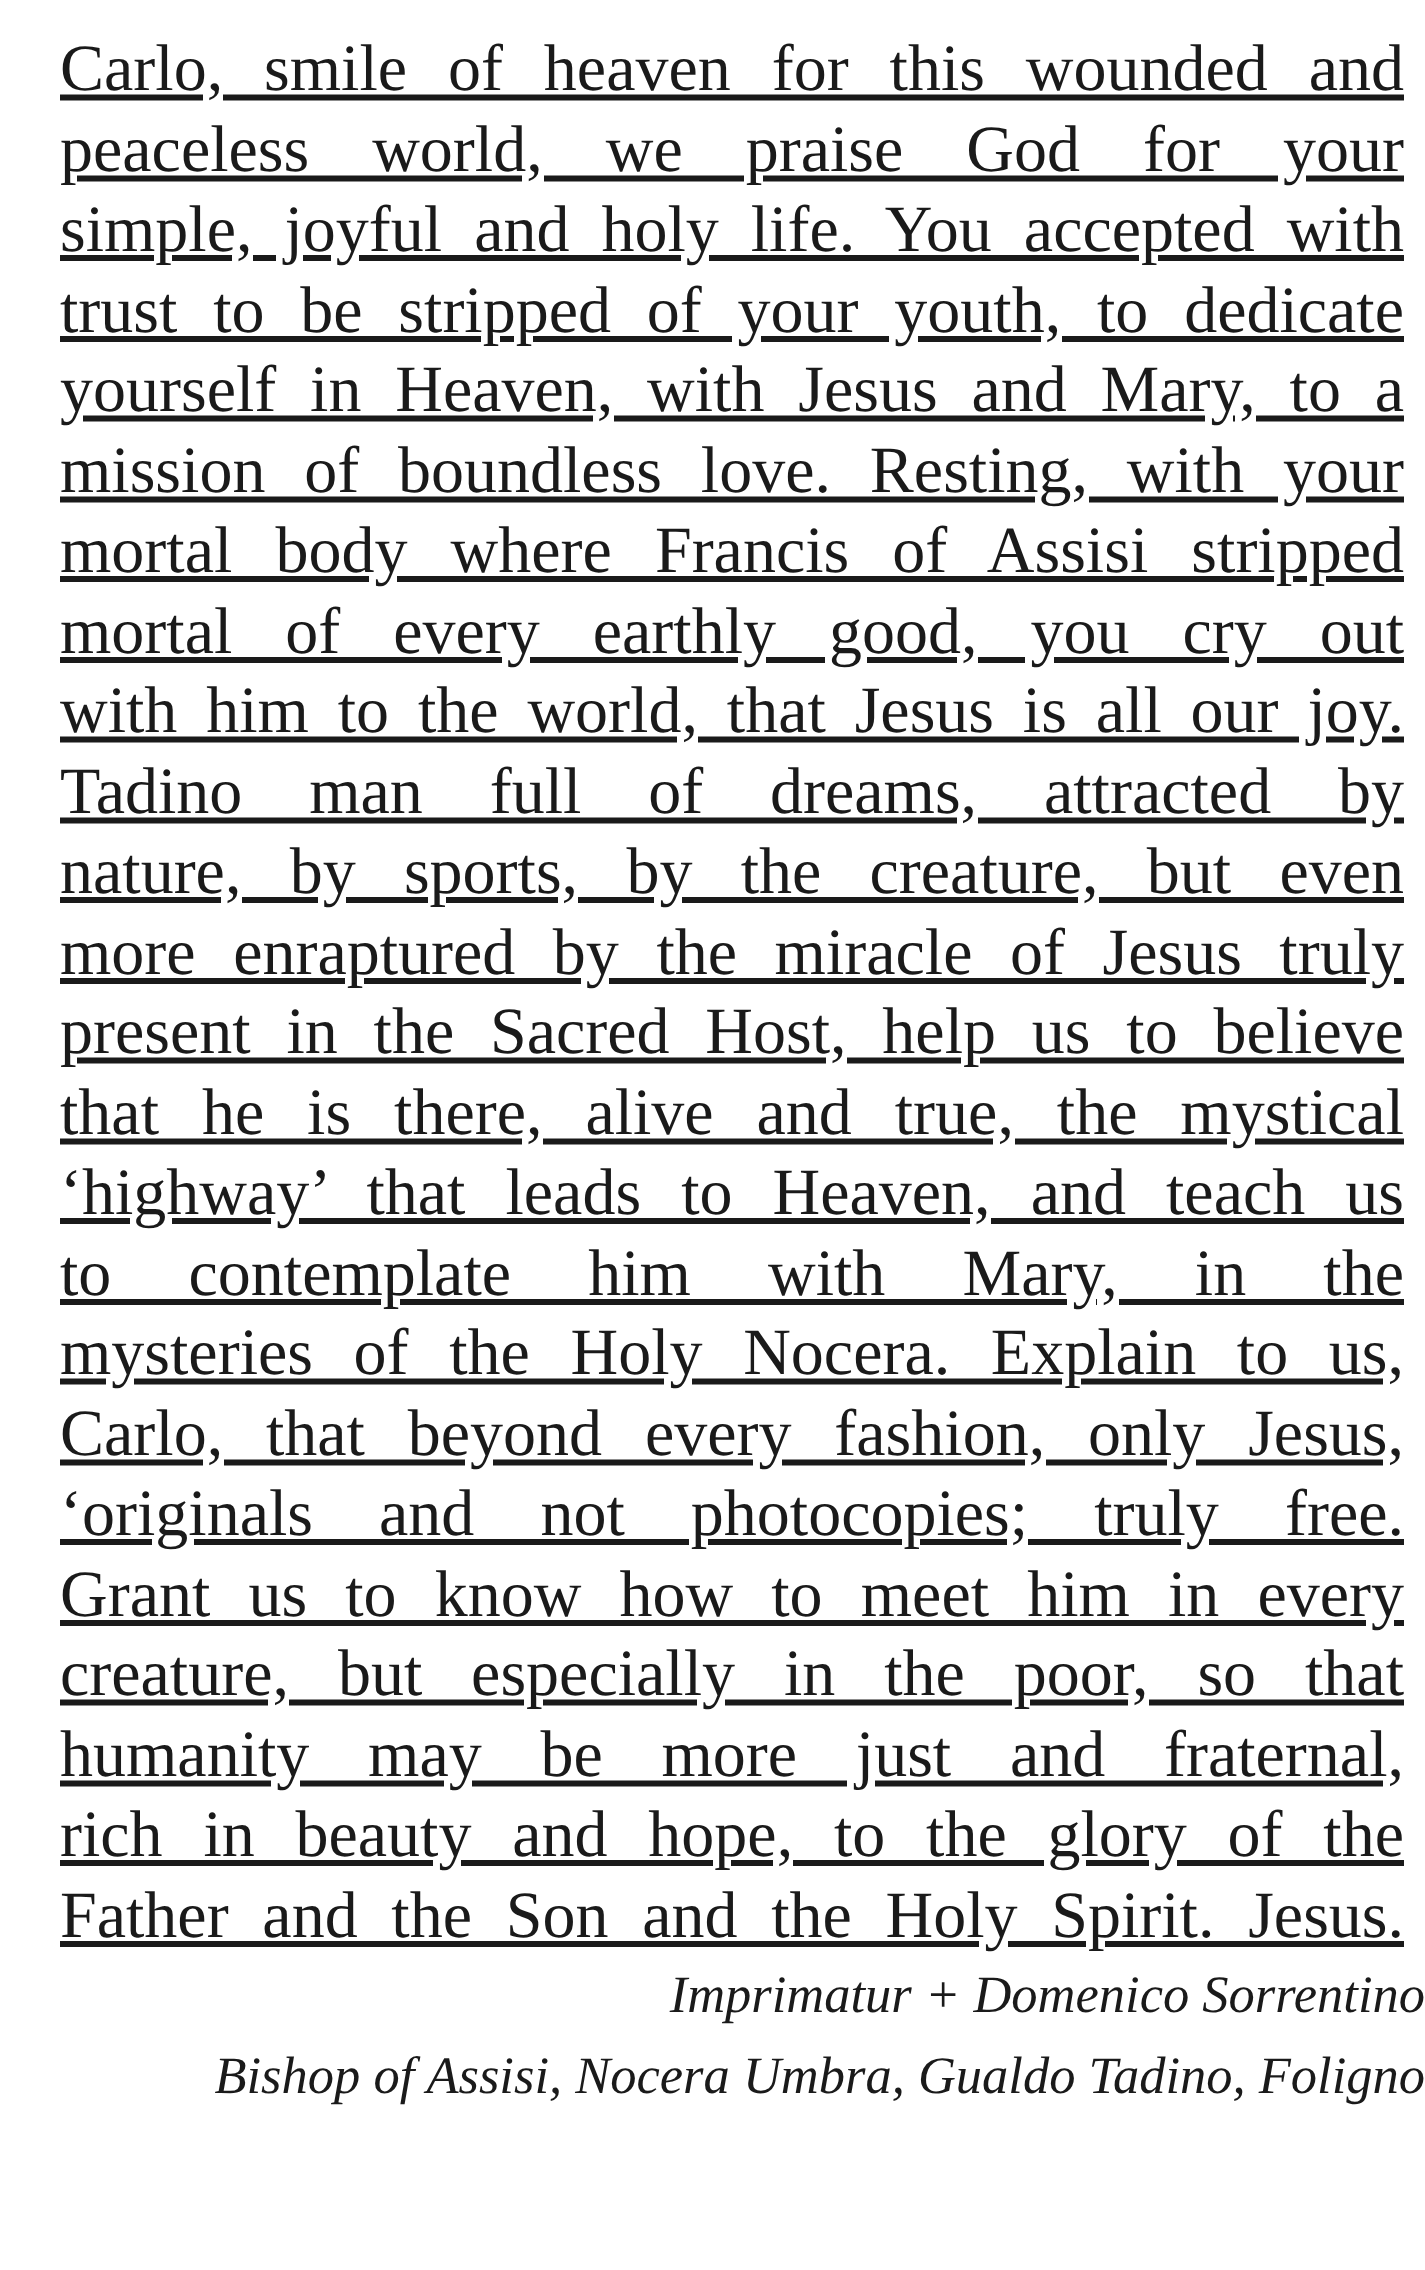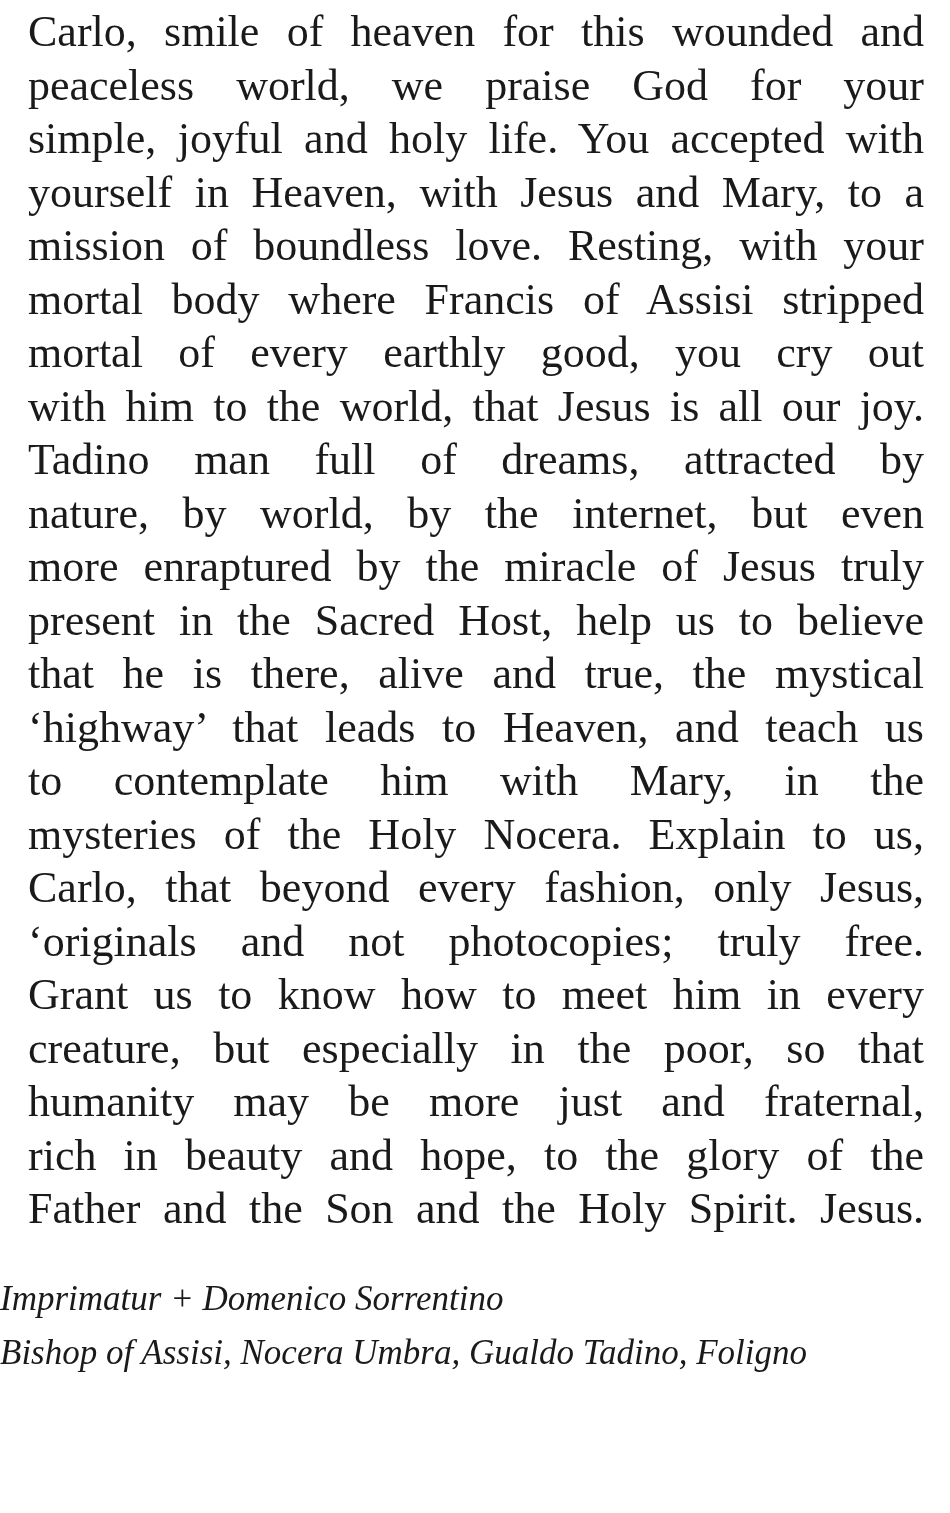--- a/index.html
+++ b/index.html
@@ -19,60 +19,61 @@
     color: var(--ink);
     overflow: hidden;
   }
   .page {
     position: relative;
     width: 950px;
     height: 1513px;
     background: var(--paper);
   }
   .prayer-block {
-    padding-top: 5px;
-    margin-left: 28px;
+    padding-top: 19px;
+    margin-left: 40px;
     width: 896px;
+    text-decoration: underline;
   }
   .prayer-line {
     font-size: 44px;
     line-height: 53.5px;
     text-align: justify;
     text-align-last: justify;
     white-space: nowrap;
     color: var(--ink);
   }
   .imprimatur-block {
-    margin-top: 36px;
     width: 950px;
-    text-align: left;
+    text-align: right;
   }
   .imprimatur-line {
     font-size: 35px;
     line-height: 54px;
     font-style: italic;
     color: var(--ink);
   }
 </style>
 </head>
 <body>
 
 <div class="page">
 
   <div class="prayer-block">
       <div class="prayer-line">Carlo, smile of heaven for this wounded and</div>
       <div class="prayer-line">peaceless world, we praise God for your</div>
       <div class="prayer-line">simple, joyful and holy life. You accepted with</div>
+      <div class="prayer-line">trust to be stripped of your youth, to dedicate</div>
       <div class="prayer-line">yourself in Heaven, with Jesus and Mary, to a</div>
       <div class="prayer-line">mission of boundless love. Resting, with your</div>
       <div class="prayer-line">mortal body where Francis of Assisi stripped</div>
       <div class="prayer-line">mortal of every earthly good, you cry out</div>
       <div class="prayer-line">with him to the world, that Jesus is all our joy.</div>
       <div class="prayer-line">Tadino man full of dreams, attracted by</div>
-      <div class="prayer-line">nature, by world, by the internet, but even</div>
+      <div class="prayer-line">nature, by sports, by the creature, but even</div>
       <div class="prayer-line">more enraptured by the miracle of Jesus truly</div>
       <div class="prayer-line">present in the Sacred Host, help us to believe</div>
       <div class="prayer-line">that he is there, alive and true, the mystical</div>
       <div class="prayer-line">‘highway’ that leads to Heaven, and teach us</div>
       <div class="prayer-line">to contemplate him with Mary, in the</div>
       <div class="prayer-line">mysteries of the Holy Nocera. Explain to us,</div>
       <div class="prayer-line">Carlo, that beyond every fashion, only Jesus,</div>
       <div class="prayer-line">‘originals and not photocopies; truly free.</div>
       <div class="prayer-line">Grant us to know how to meet him in every</div>
       <div class="prayer-line">creature, but especially in the poor, so that</div>

